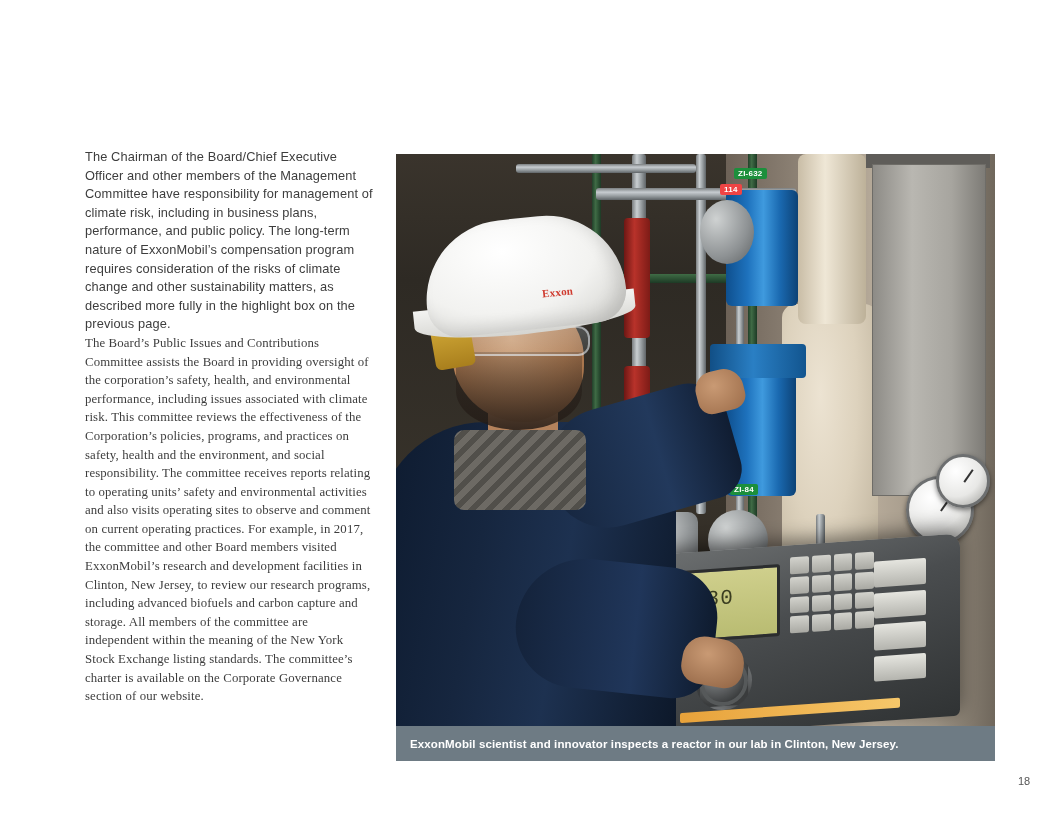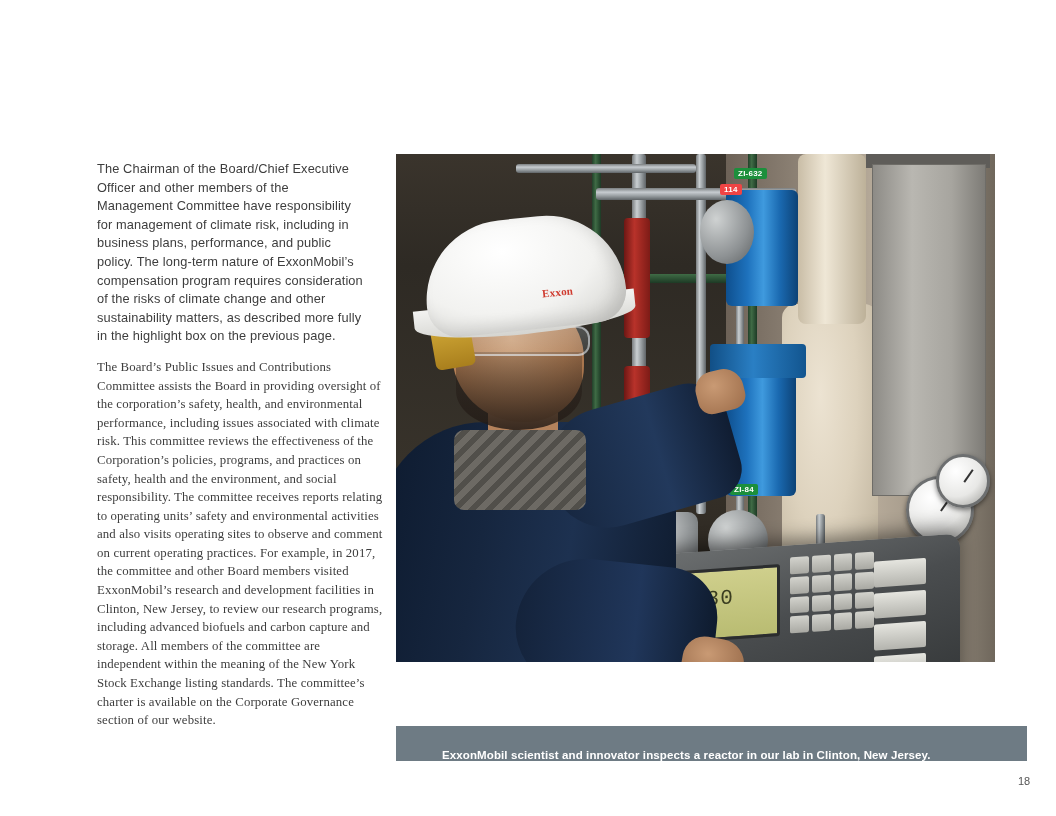--- a/index.html
+++ b/index.html
@@ -22,21 +22,21 @@
   .text-column {
     position: absolute;
     left: 85px;
     top: 148px;
     width: 290px;
   }
   .para {
     font-size: 12.8px;
     line-height: 18.6px;
     color: #3d3d3d;
-    margin: 12px;
+    margin: 0;
     letter-spacing: 0.01em;
   }
   .section-heading {
     font-size: 13.2px;
     line-height: 18px;
     color: #1f7ec4;
     margin: 16px 0 4px 0;
     letter-spacing: 0.01em;
   }
   .para.second {
@@ -49,21 +49,21 @@
     left: 396px;
     top: 154px;
     width: 599px;
     height: 607px;
   }
   .photo {
     position: absolute;
     left: 0;
     top: 0;
     width: 599px;
-    height: 508px;
+    height: 572px;
     overflow: hidden;
     background: #2a2a28;
   }
   
   .bg-base {
     position: absolute;
     inset: 0;
     background:
       linear-gradient(180deg, #3a342c 0%, #2e2a24 22%, #37322a 60%, #241f1a 100%);
   }
@@ -357,22 +357,21 @@
   
   .caption {
     position: absolute;
     left: 0;
     top: 572px;
     width: 599px;
     height: 35px;
     background: #6e7b84;
     color: #ffffff;
     display: flex;
-    align-items: flex-end;
-    padding-left: 32px;
+    align-items: center;
   }
   .caption span {
     font-size: 11.5px;
     font-weight: bold;
     padding-left: 14px;
     letter-spacing: 0.01em;
   }
   
   .page-number {
     position: absolute;

